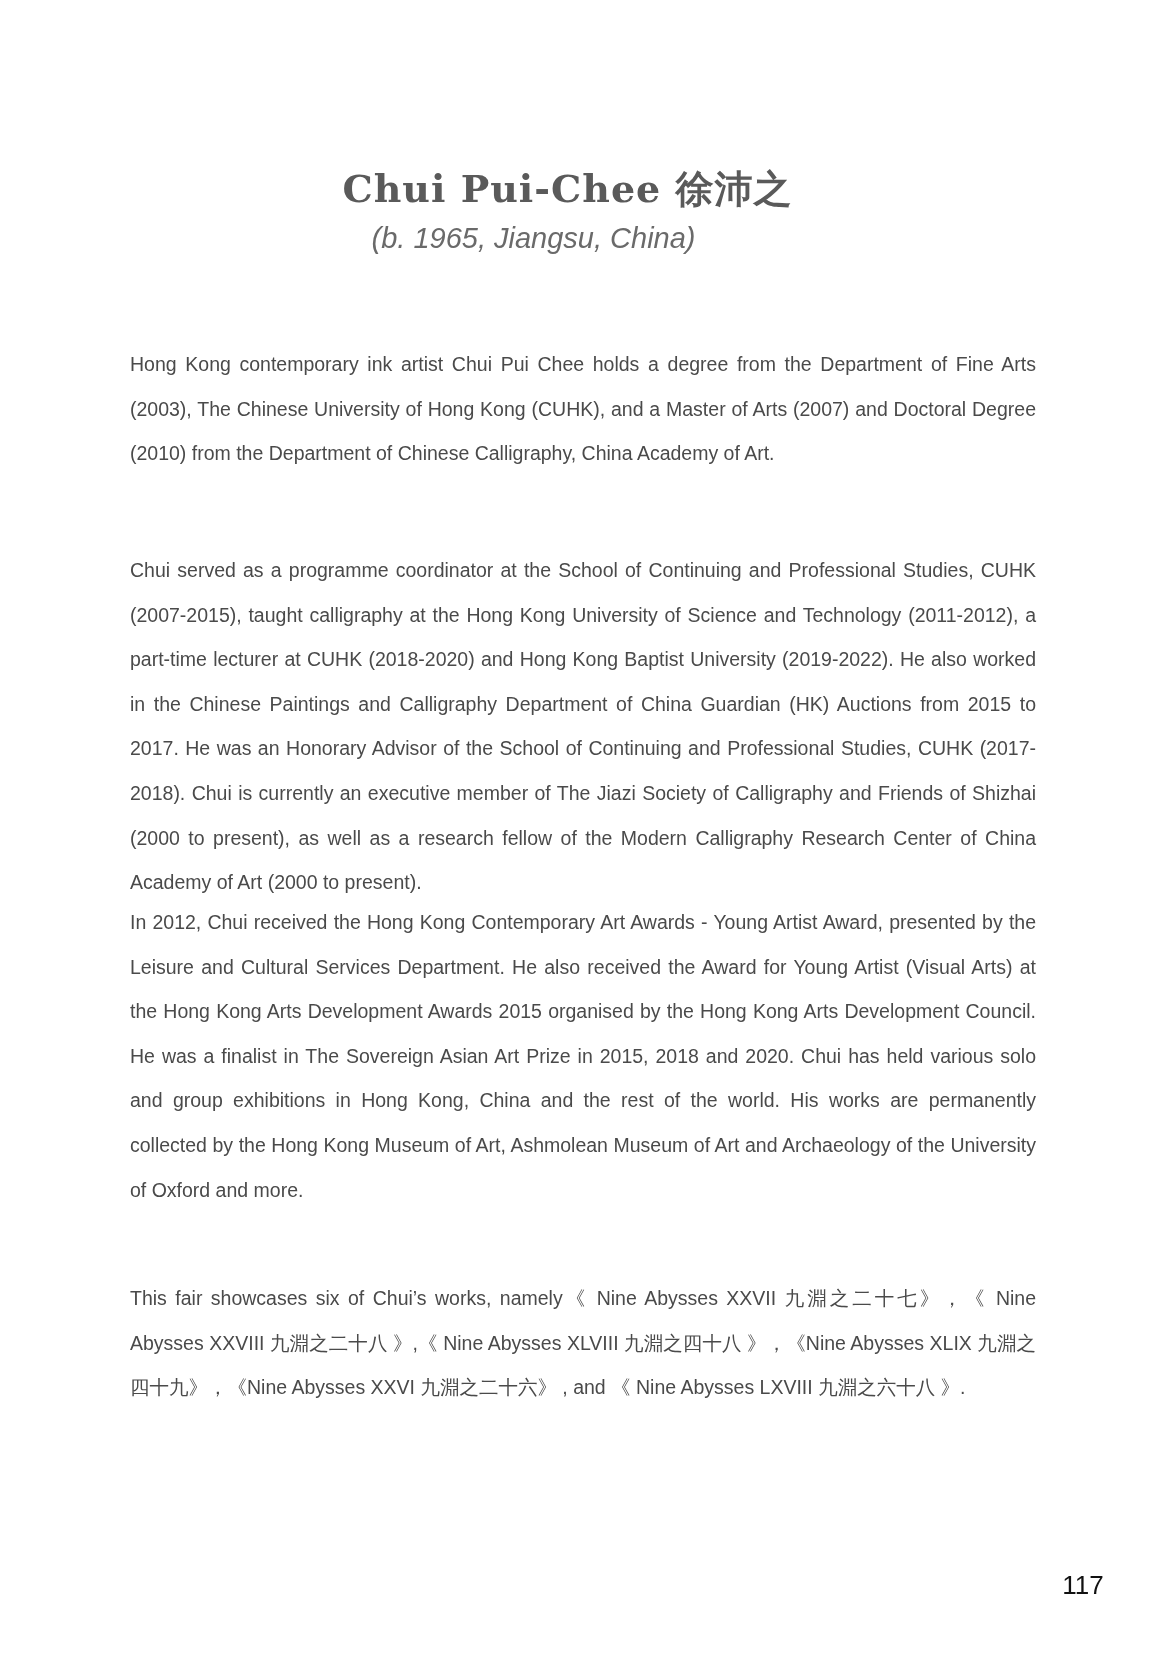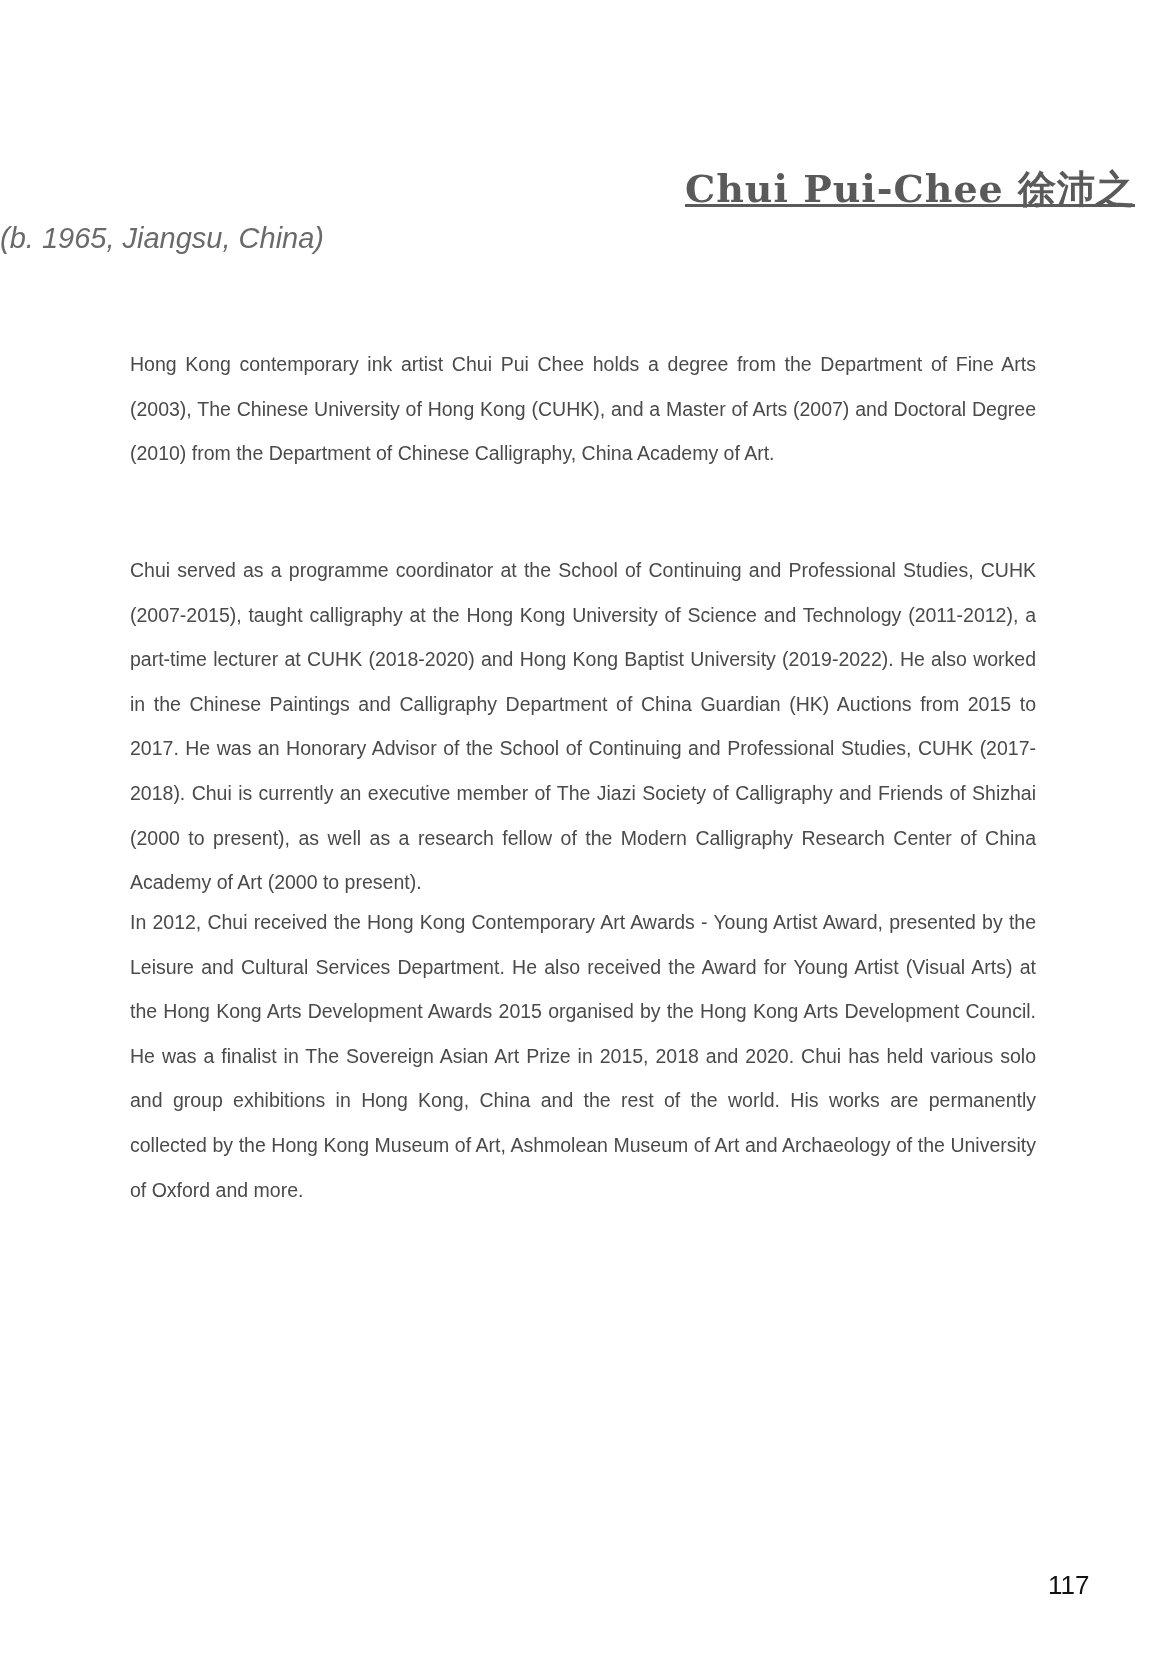--- a/index.html
+++ b/index.html
@@ -1,53 +1,56 @@
 <!DOCTYPE html>
 <html><head>
 <meta charset="utf-8">
 <style>
   html, body { margin: 0; padding: 0; background: #ffffff; }
   body { width: 1165px; height: 1654px; position: relative; overflow: hidden; }
   .page { position: absolute; left: 0; top: 0; width: 1165px; height: 1654px; background: #fff; }
   .title {
-    position: absolute; left: 0; width: 1135px; top: 166px; text-align: right;
+    position: absolute; left: 0; width: 1135px; top: 166px; text-align: center;
     font-family: "DejaVu Serif", "Liberation Serif", serif; font-weight: bold;
-    font-size: 38px; color: #5a5a5a; letter-spacing: 1px; line-height: 46px; text-decoration: underline;
+    font-size: 38px; color: #5a5a5a; letter-spacing: 1px; line-height: 46px;
   }
   .subtitle {
-    position: absolute; left: 0; width: 1067px; top: 220px; 
+    position: absolute; left: 0; width: 1067px; top: 220px; text-align: center;
     font-family: "Liberation Sans", sans-serif; font-style: italic;
     font-size: 29px; color: #6a6a6a; line-height: 36px;
   }
   .body {
     position: absolute; left: 118px; width: 930px;
     font-family: "Liberation Sans", sans-serif; font-size: 19.5px;
     color: #4a4a4a; line-height: 44.6px; text-align: justify;
   }
   .body p { margin: 12px; }
   .p1 { top: 330px; }
   .p2 { top: 536px; }
   .p3 { top: 888px; }
   .p4 { top: 1264px; line-height: 44.6px; }
   .pagenum {
-    position: absolute; left: 1048px; top: 1570px; width: 70px; text-align: left;
+    position: absolute; left: 1048px; top: 1570px; width: 70px; text-align: center;
     font-family: "Liberation Sans", sans-serif; font-size: 26px; color: #111;
   }
 </style>
 </head>
 <body>
 
 <div class="page">
   <div class="title">Chui Pui-Chee 徐沛之</div>
   <div class="subtitle">(b. 1965, Jiangsu, China)</div>
 
   <div class="body p1">
     <p>Hong Kong contemporary ink artist Chui Pui Chee holds a degree from the Department of Fine Arts (2003), The Chinese University of Hong Kong (CUHK), and a Master of Arts (2007) and Doctoral Degree (2010) from the Department of Chinese Calligraphy, China Academy of Art.</p>
   </div>
   <div class="body p2">
     <p>Chui served as a programme coordinator at the School of Continuing and Professional Studies, CUHK (2007-2015), taught calligraphy at the Hong Kong University of Science and Technology (2011-2012), a part-time lecturer at CUHK (2018-2020) and Hong Kong Baptist University (2019-2022). He also worked in the Chinese Paintings and Calligraphy Department of China Guardian (HK) Auctions from 2015 to 2017. He was an Honorary Advisor of the School of Continuing and Professional Studies, CUHK (2017-2018). Chui is currently an executive member of The Jiazi Society of Calligraphy and Friends of Shizhai (2000 to present), as well as a research fellow of the Modern Calligraphy Research Center of China Academy of Art (2000 to present).</p>
   </div>
   <div class="body p3">
     <p>In 2012, Chui received the Hong Kong Contemporary Art Awards - Young Artist Award, presented by the Leisure and Cultural Services Department. He also received the Award for Young Artist (Visual Arts) at the Hong Kong Arts Development Awards 2015 organised by the Hong Kong Arts Development Council. He was a finalist in The Sovereign Asian Art Prize in 2015, 2018 and 2020. Chui has held various solo and group exhibitions in Hong Kong, China and the rest of the world. His works are permanently collected by the Hong Kong Museum of Art, Ashmolean Museum of Art and Archaeology of the University of Oxford and more.</p>
   </div>
+  <div class="body p4">
+    <p>This fair showcases six of Chui’s works, namely《 Nine Abysses XXVII 九淵之二十七》，《 Nine Abysses XXVIII 九淵之二十八 》,《 Nine Abysses XLVIII 九淵之四十八 》，《Nine Abysses XLIX 九淵之四十九》，《Nine Abysses XXVI  九淵之二十六》 , and 《 Nine Abysses LXVIII 九淵之六十八 》.</p>
+  </div>
 
   <div class="pagenum">117</div>
 </div>
 
 </body></html>

